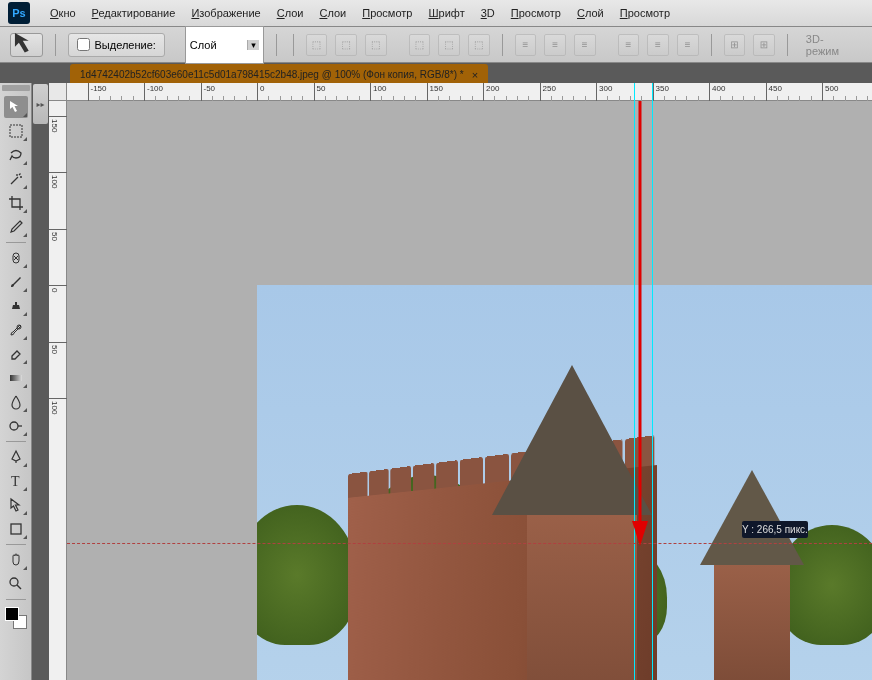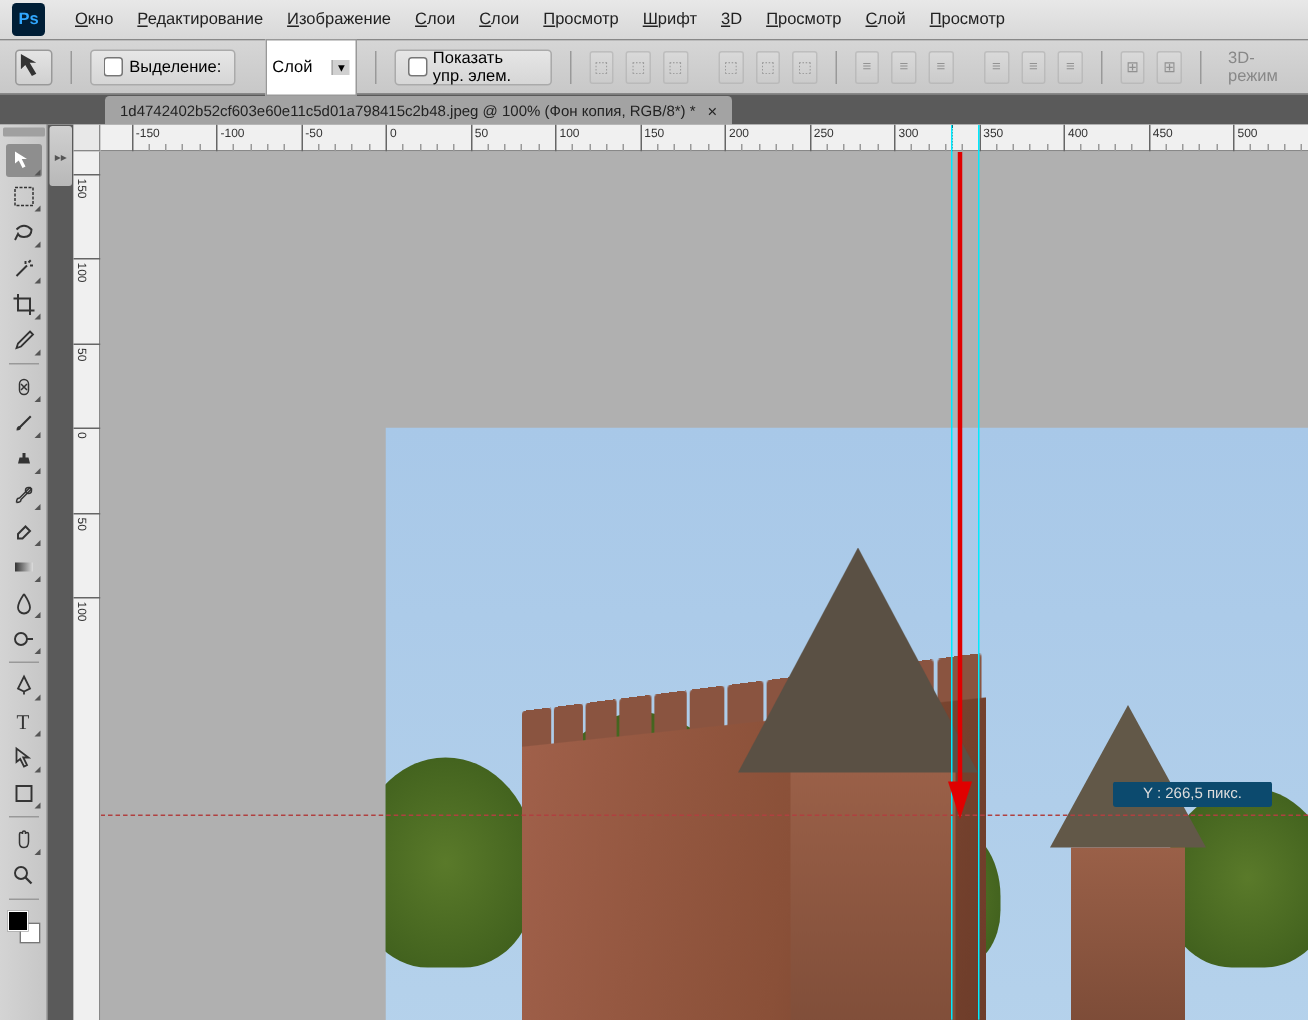--- a/index.html
+++ b/index.html
@@ -15,21 +15,21 @@
   .checkbox-wrap { display: flex; align-items: center; gap: 4px; background: linear-gradient(#e6e6e6,#d6d6d6); border: 1px solid #aaa; border-radius: 3px; padding: 2px 8px; height: 24px; }
   .checkbox-wrap input { width: 13px; height: 13px; }
   .select-wrap { width: 80px; height: 38px; background: #fff; border: 1px solid #999; display: flex; align-items: center; padding: 0 4px; position: relative; margin-left: 12px; }
   .select-wrap::after { content: "▾"; position: absolute; right: 4px; font-size: 9px; background: #d0d0d0; padding: 0 3px; border-left: 1px solid #aaa; }
   .sep { width: 1px; height: 22px; background: #999; margin: 0 4px; }
   .icon-btn { width: 22px; height: 22px; background: linear-gradient(#e0e0e0,#cccccc); border: 1px solid #aaa; border-radius: 2px; display: flex; align-items: center; justify-content: center; color: #555; font-size: 10px; }
   .icon-btn.dis { opacity: 0.5; }
   .mode3d { color: #888; font-size: 11px; padding: 0 6px; }
   
   .tabbar { height: 20px; background: #5a5a5a; display: flex; align-items: flex-end; padding-left: 70px; }
-  .doc-tab { background: #a3a3a3; height: 19px; padding: 2px 10px 0 10px; font-size: 10px; color: #222; border-radius: 3px 3px 0 0; display: flex; align-items: center; gap: 8px; }
+  .doc-tab { background: #a16207; height: 19px; padding: 2px 10px 0 10px; font-size: 10px; color: #222; border-radius: 3px 3px 0 0; display: flex; align-items: center; gap: 8px; }
   .doc-tab .close { font-size: 11px; cursor: pointer; }
   
   .workspace { position: absolute; top: 83px; left: 0; right: 0; bottom: 0; display: flex; }
   
   .tool-col { width: 32px; background: linear-gradient(to right,#d4d4d4,#c6c6c6); border-right: 1px solid #888; display: flex; flex-direction: column; align-items: center; padding-top: 2px; }
   .tool-col-handle { width: 28px; height: 6px; background: #a0a0a0; margin-bottom: 4px; border-radius: 1px; }
   .tool-icon { width: 24px; height: 22px; margin: 1px 0; display: flex; align-items: center; justify-content: center; color: #333; border-radius: 2px; position: relative; cursor: pointer; }
   .tool-icon.sel { background: #8e8e8e; color: #fff; }
   .tool-icon svg { width: 16px; height: 16px; }
   .tool-dot { position: absolute; bottom: 1px; right: 1px; width: 0; height: 0; border-left: 4px solid transparent; border-bottom: 4px solid #555; }
@@ -72,21 +72,21 @@
   .t2 .tower-body { width: 76px; height: 130px; margin: 0 auto; }
   .t2 .tower-roof { border-left: 52px solid transparent; border-right: 52px solid transparent; border-bottom: 95px solid #625848; margin-left: -7px; }
   
   .guide-v { position: absolute; top: 0; bottom: 0; width: 1px; background: #00eaff; }
   .guide-h { position: absolute; left: 35px; right: 0; height: 0; border-top: 1px dashed #b04040; }
   
   .annot-arrow { position: absolute; pointer-events: none; }
   .annot-arrow line { stroke: #e00000; stroke-width: 3; }
   .annot-arrow polygon { fill: #e00000; }
   
-  .tooltip { position: absolute; background: #0c4a6e; color: #ddd; font-size: 10px; padding: 3px 20px; border-radius: 2px; white-space: nowrap; }
+  .tooltip { position: absolute; background: #0f172a; color: #ddd; font-size: 10px; padding: 3px 0; border-radius: 2px; white-space: nowrap; }
   
   .ruler-marker-h { position: absolute; top: 0; width: 1px; height: 18px; border-left: 1px dotted #000; }
 </style>
 </head>
 <body>
 
 <div class="menubar">
   <div class="ps-logo">Ps</div>
   <div class="menu-item">Окно</div>
   <div class="menu-item">Редактирование</div>
@@ -109,24 +109,20 @@
   </div>
   <div class="sep"></div>
   <label class="checkbox-wrap">
     <input type="checkbox" style="">
     <span>Выделение:</span>
   </label>
   <div class="select-wrap">
     <span>Слой</span>
   </div>
   <div class="sep"></div>
-  <label class="checkbox-wrap">
-    <input type="checkbox" style="">
-    <span>Показать упр. элем.</span>
-  </label>
   <div class="sep"></div>
   <div class="icon-btn dis">⬚</div>
   <div class="icon-btn dis">⬚</div>
   <div class="icon-btn dis">⬚</div>
   <div style="width:6px"></div>
   <div class="icon-btn dis">⬚</div>
   <div class="icon-btn dis">⬚</div>
   <div class="icon-btn dis">⬚</div>
   <div class="sep"></div>
   <div class="icon-btn dis">≡</div>

